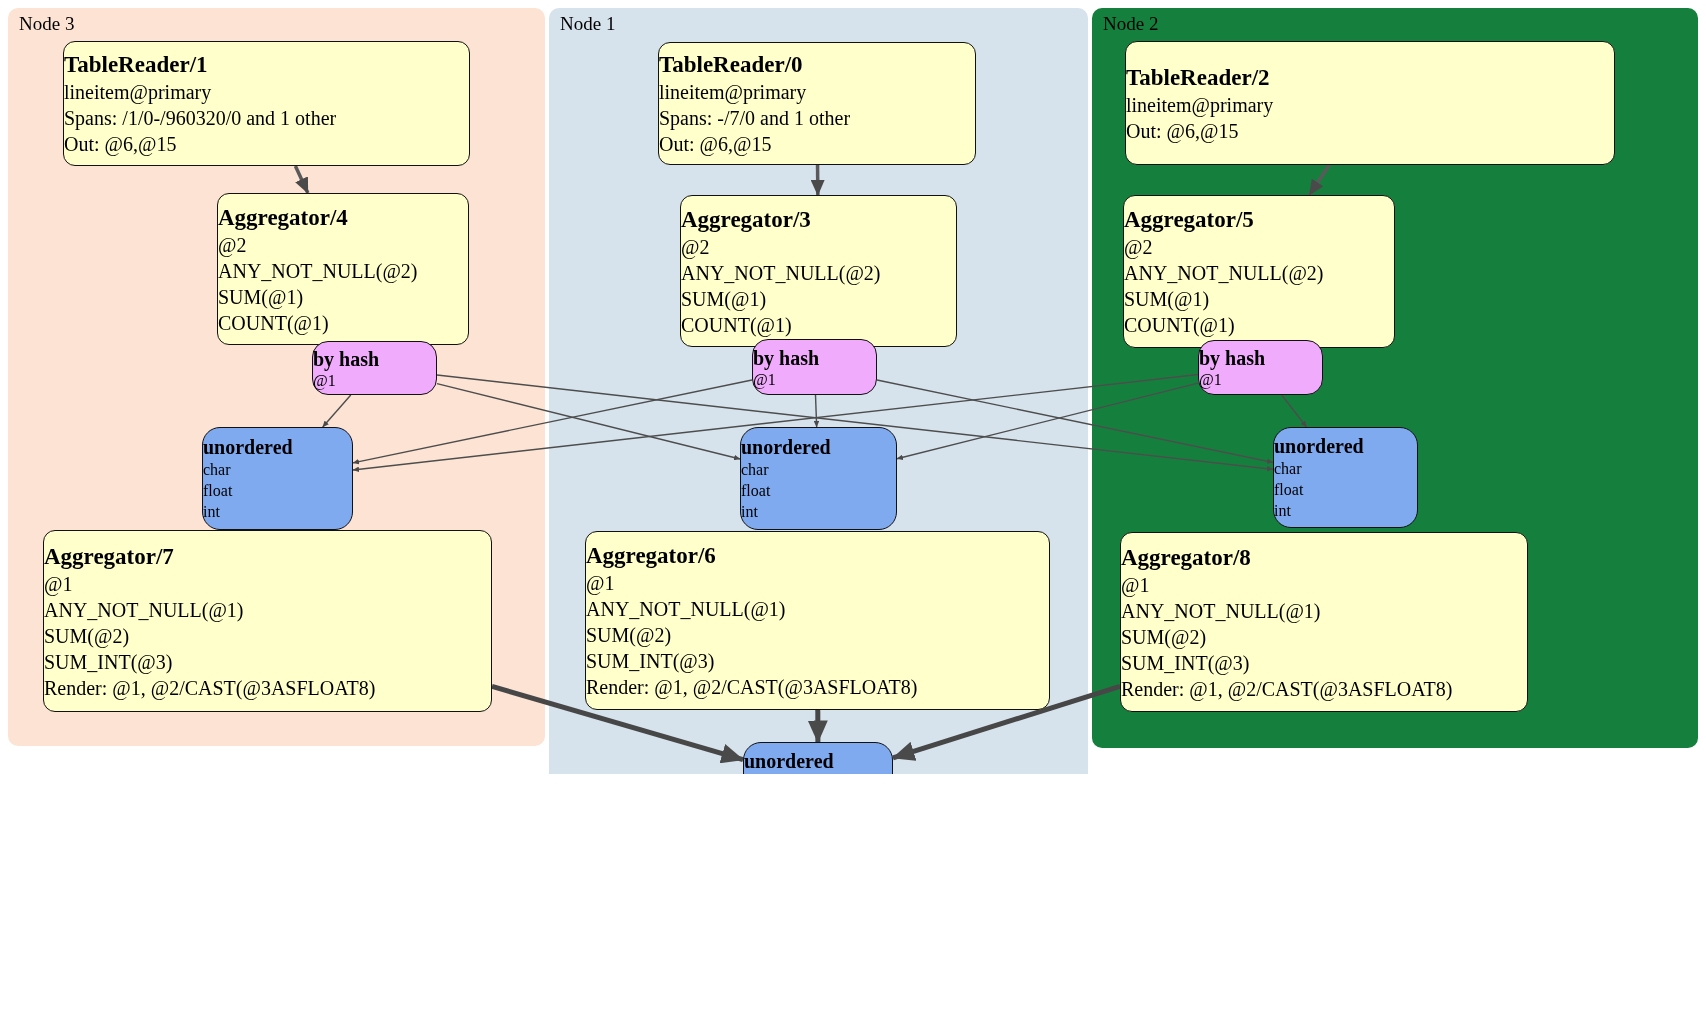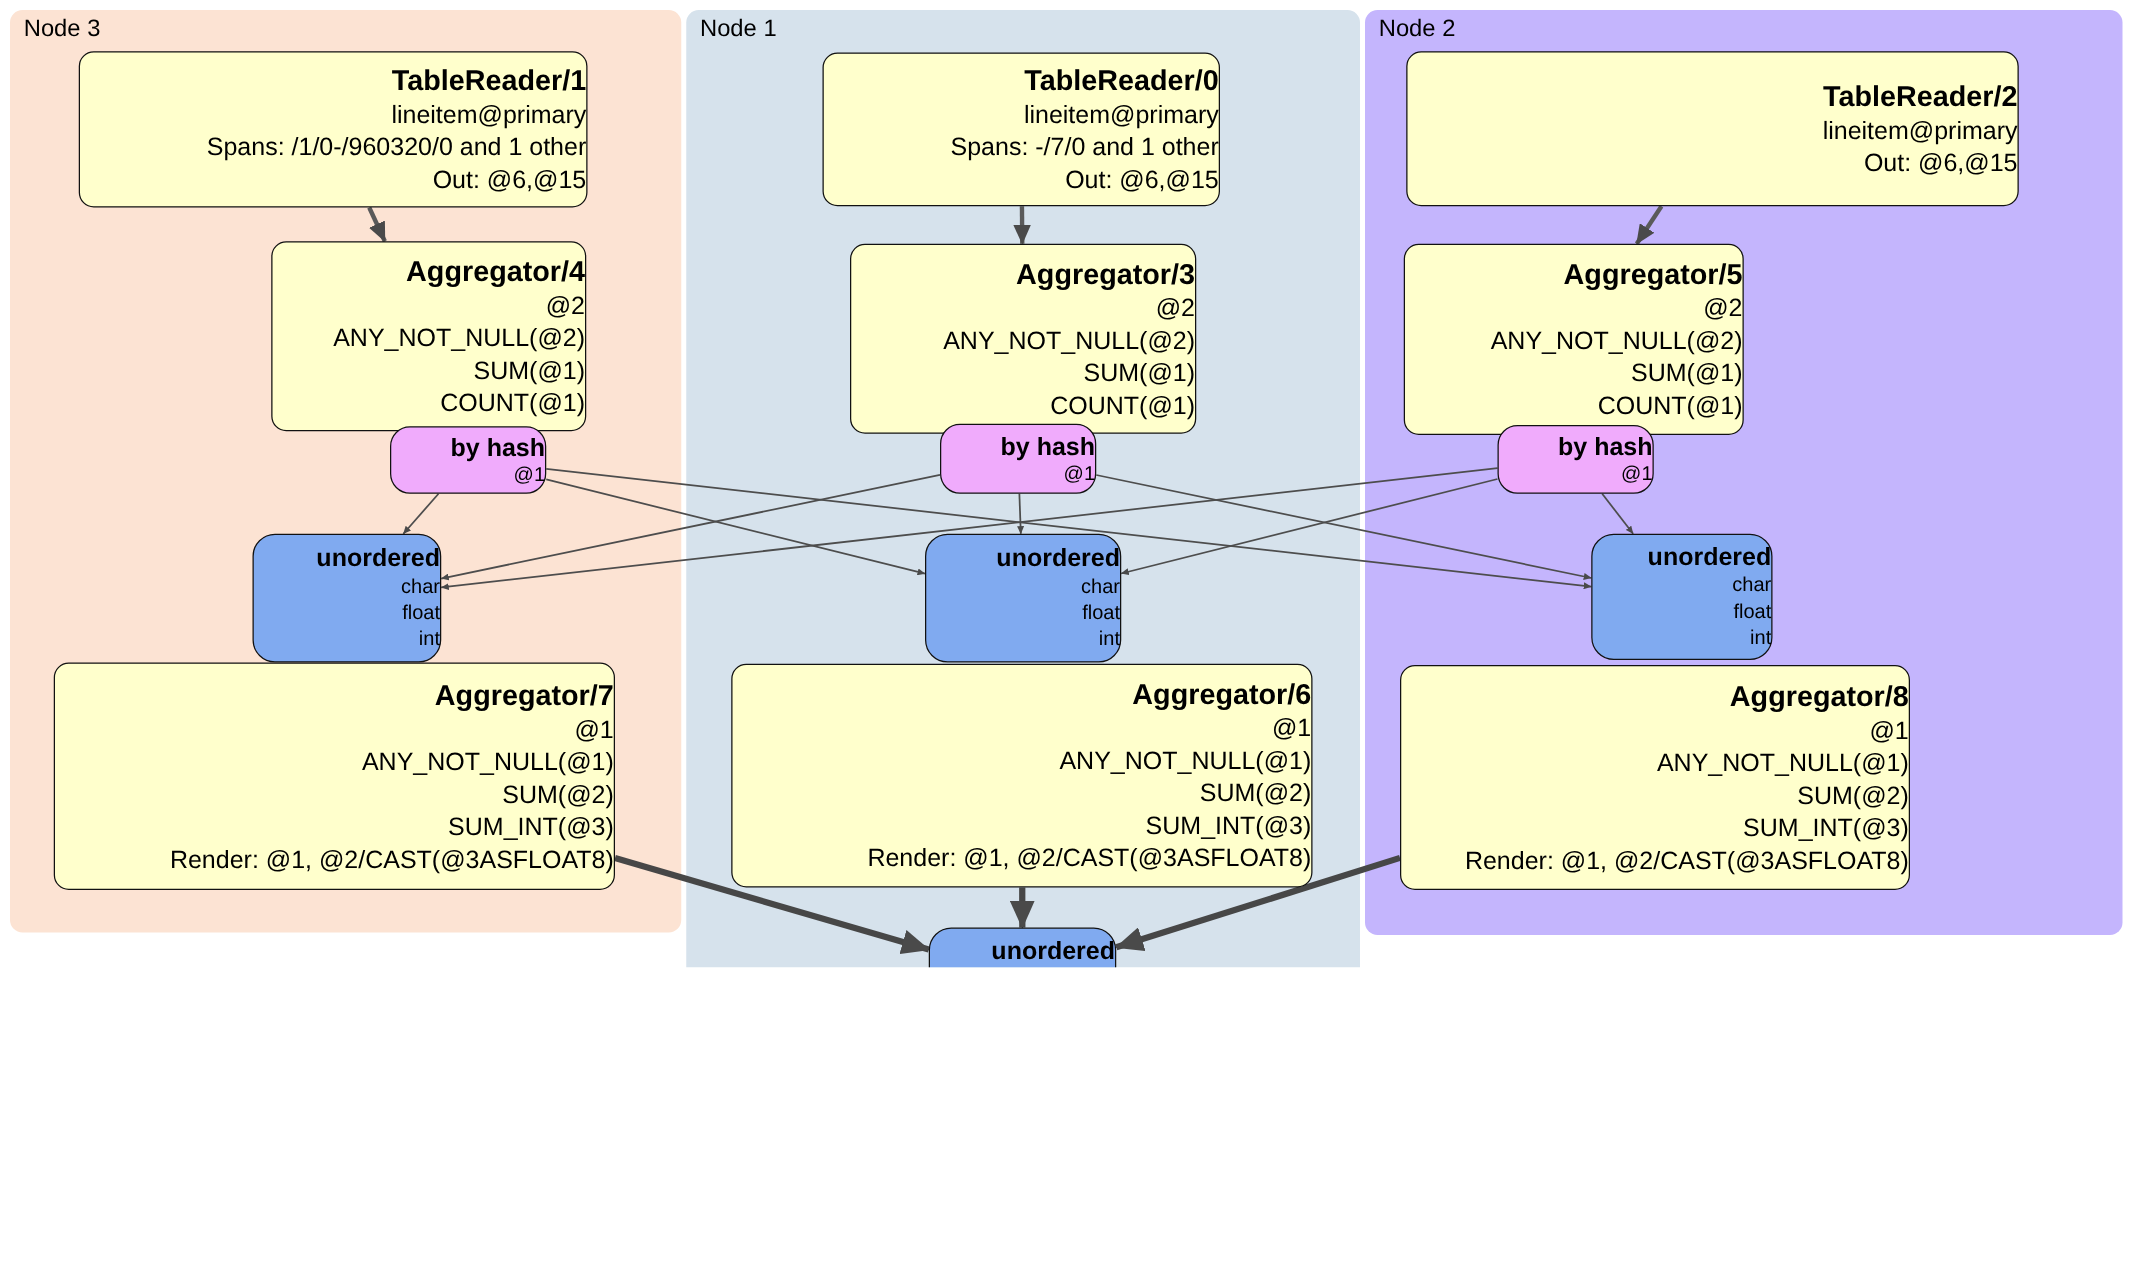--- a/index.html
+++ b/index.html
@@ -1,21 +1,21 @@
 <!DOCTYPE html>
 <html><head>
 <meta charset="utf-8">
 <style>
   html,body{margin:0;padding:0;background:#ffffff;}
   #stage{position:relative;width:1706px;height:774px;background:#ffffff;overflow:hidden;
-         font-family:Liberation Sans, sans-serif;color:#000;}
+         font-family:Liberation Serif, serif;color:#000;}
   .region{position:absolute;border-radius:10px;z-index:1;}
   .region-label{position:absolute;top:5px;left:11px;font-size:19px;color:#000;white-space:nowrap;}
   #edges{position:absolute;left:0;top:0;z-index:2;}
-  .box{position:absolute;box-sizing:border-box;display:flex;flex-direction:column;align-items:flex-end;
+  .box{position:absolute;box-sizing:border-box;display:flex;flex-direction:column;align-items:flex-start;
        justify-content:center;text-align:center;background:#ffffcc;border:1.6px solid #111;
        border-radius:12px;z-index:3;}
   .box .bt{font-weight:bold;font-size:23px;line-height:29px;white-space:nowrap;}
   .box .bl{font-size:20px;line-height:26px;white-space:nowrap;}
   .hash{background:#f0abfc;border-radius:16px;z-index:4;}
   .hash .bt{font-size:20px;line-height:24px;}
   .hash .bl{font-size:16px;line-height:19px;}
   .sync{background:#80aaf0;border-radius:18px;z-index:4;}
   .sync .bt{font-size:20px;line-height:24px;}
   .sync .bl{font-size:16px;line-height:21px;}
@@ -25,21 +25,21 @@
 <body>
 
 <div id="stage">
 
   <div class="region" id="r-node3" style="left:8px;top:8px;width:537px;height:738px;background:#fce3d3;">
     <div class="region-label">Node 3</div>
   </div>
   <div class="region" id="r-node1" style="left:549px;top:8px;width:539px;height:1000px;background:#d6e2ec;">
     <div class="region-label">Node 1</div>
   </div>
-  <div class="region" id="r-node2" style="left:1092px;top:8px;width:606px;height:740px;background:#c4b5fd;">
+  <div class="region" id="r-node2" style="left:1092px;top:8px;width:606px;height:740px;background:#15803d;">
     <div class="region-label">Node 2</div>
   </div>
 
   <svg id="edges" width="1706" height="1016">
     <defs>
       <marker id="arw" markerUnits="strokeWidth" markerWidth="4.6" markerHeight="4" refX="4.3" refY="2" orient="auto">
         <path d="M0,0 L4.5,2 L0,4 z" fill="#4a4a4a"></path>
       </marker>
     </defs>
   <line x1="295.3897280966767" y1="166" x2="307.8700906344411" y2="193" stroke="#5a5a5a" stroke-width="3.5" marker-end="url(#arw)"></line>

